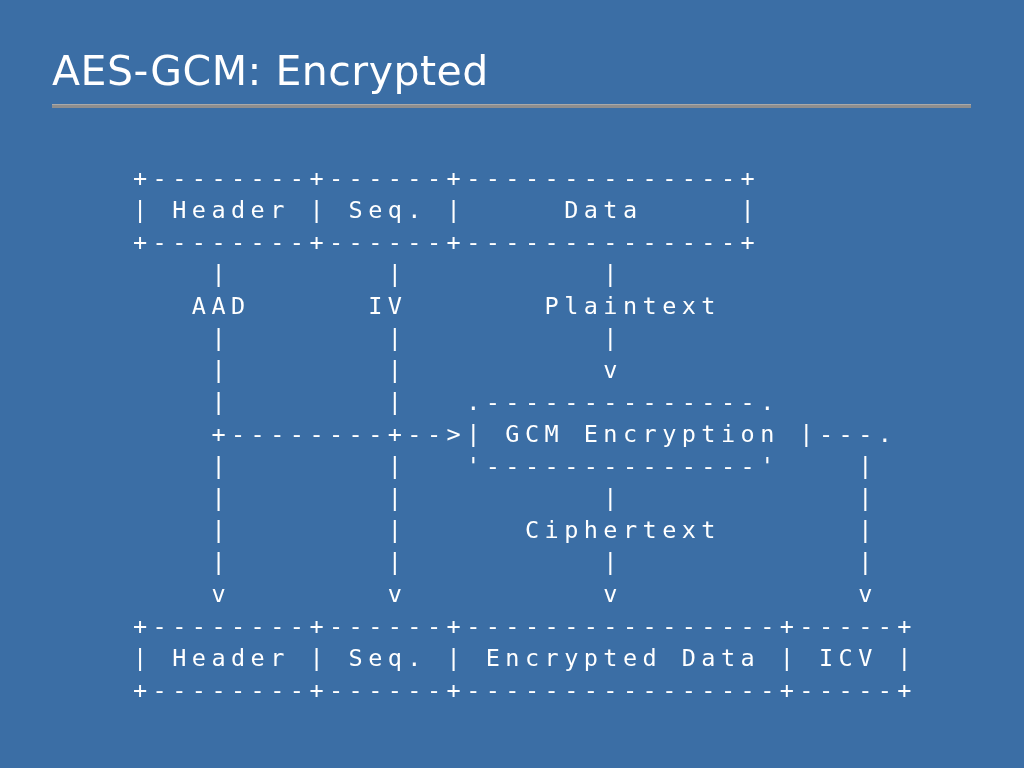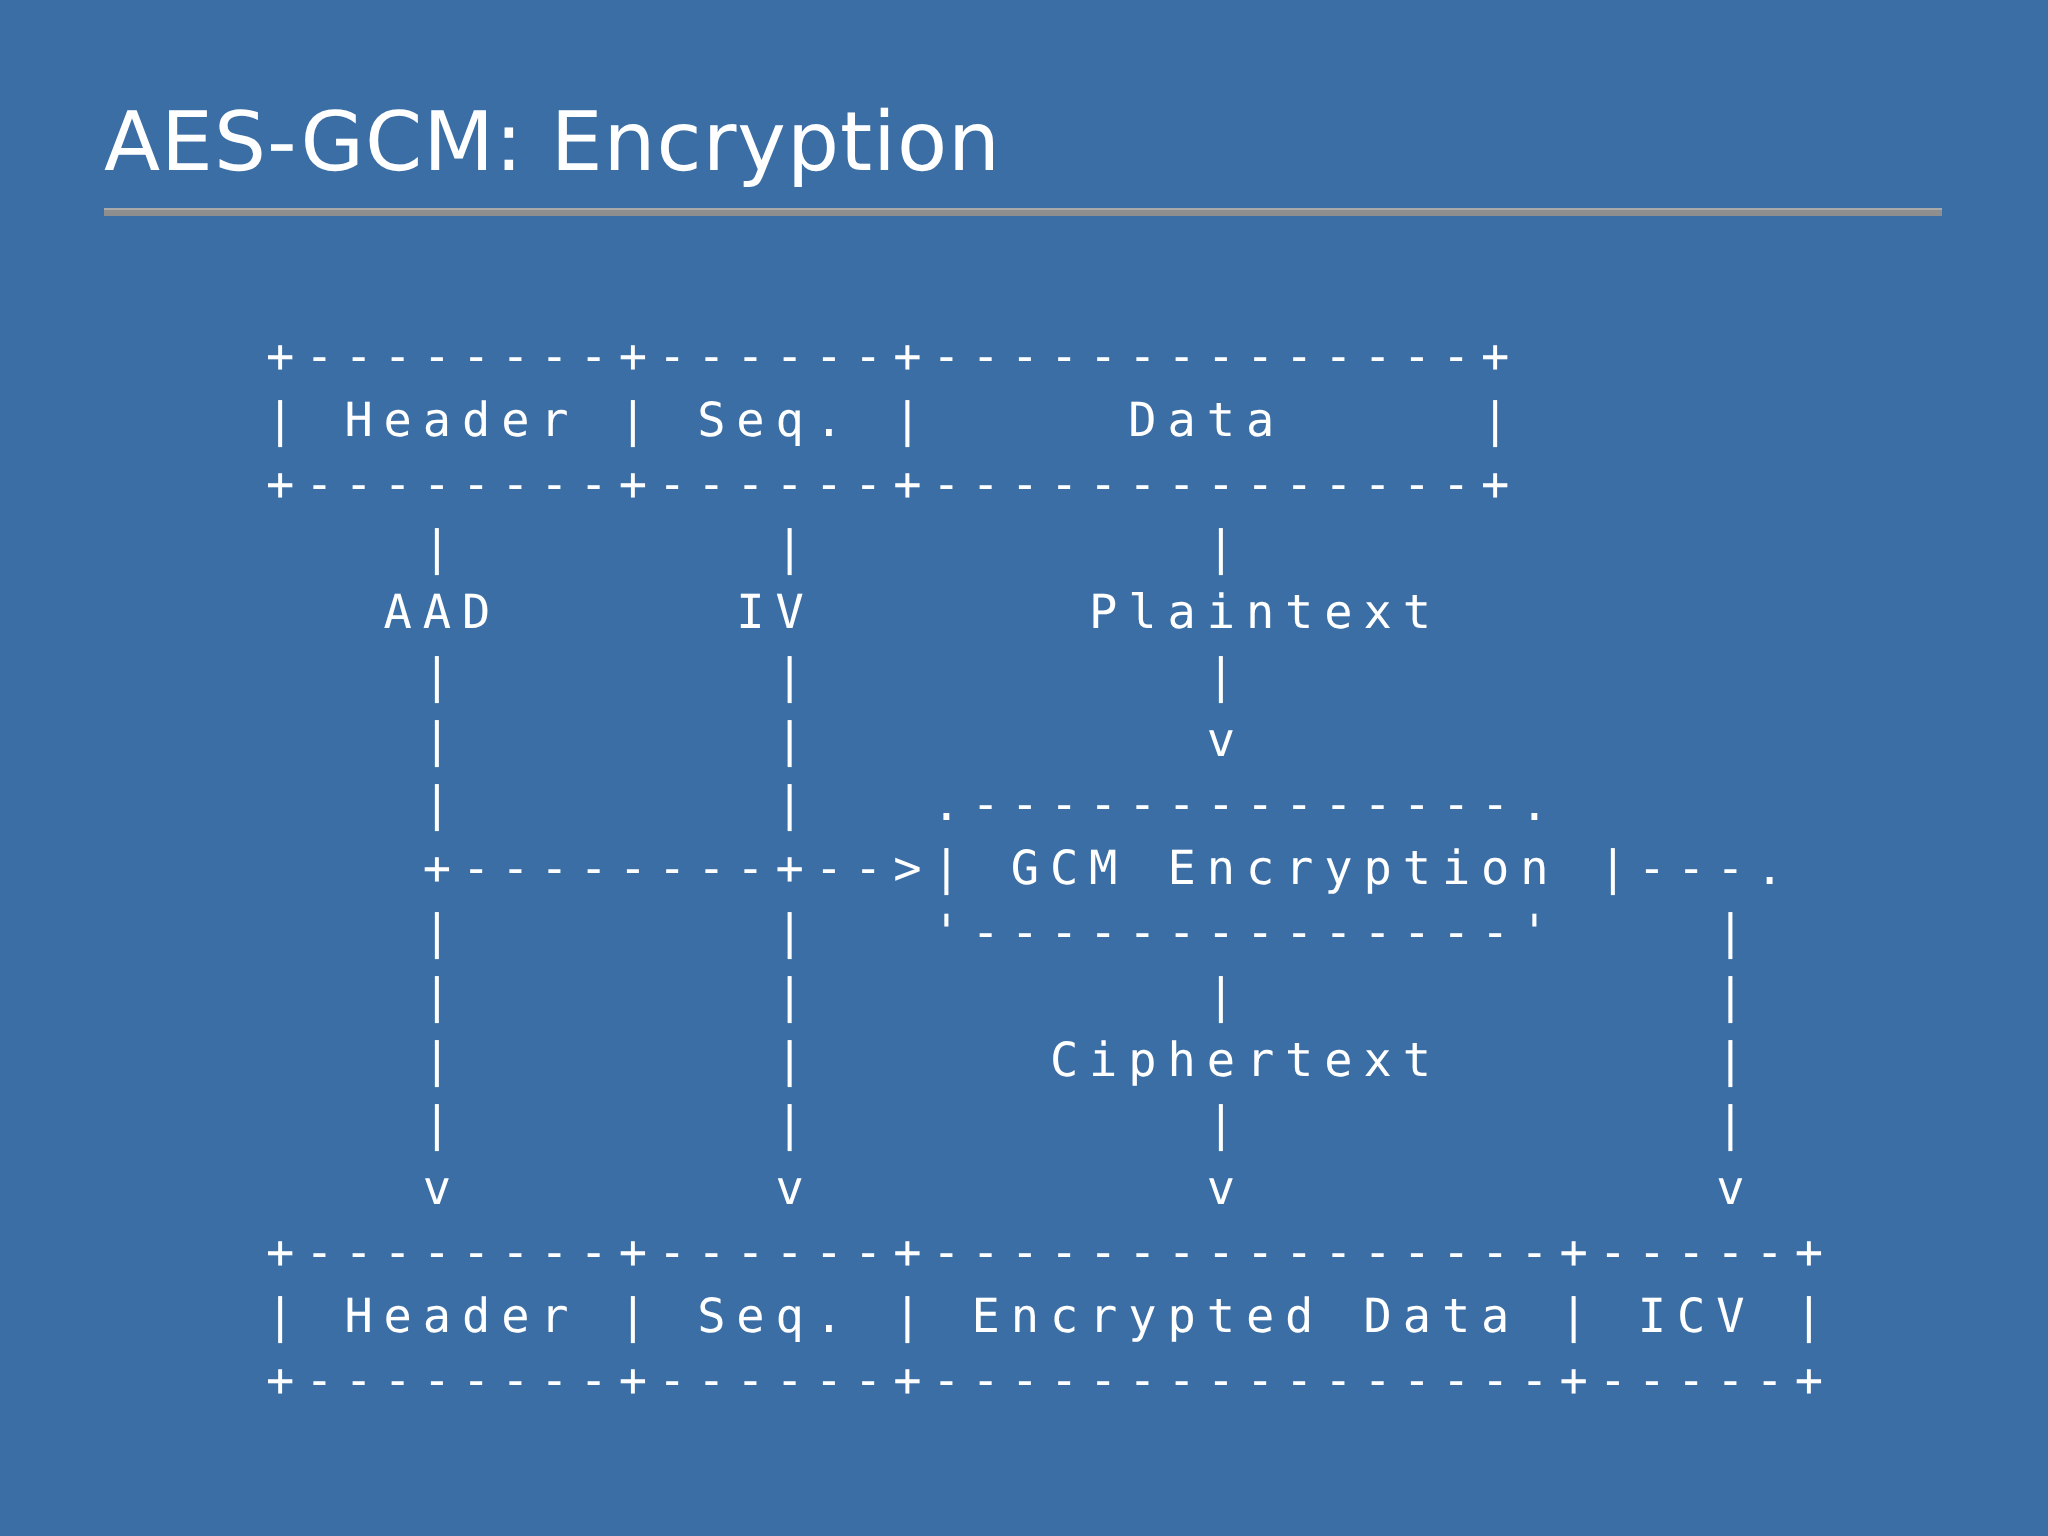--- a/index.html
+++ b/index.html
@@ -68,21 +68,21 @@
     white-space: pre;
     font-weight: 400;
   }
 </style>
 </head>
 <body>
 
 <div id="slide">
 
   <div id="title-block">
-    <h1 id="slide-title">AES-GCM: Encryption</h1>
+    <h1 id="slide-title">AES-GCM: Encrypted</h1>
   </div>
   <div id="title-rule"></div>
 
   <pre id="ascii-art">+--------+------+--------------+
 | Header | Seq. |     Data     |
 +--------+------+--------------+
     |        |          |
    AAD      IV       Plaintext
     |        |          |
     |        |          v

